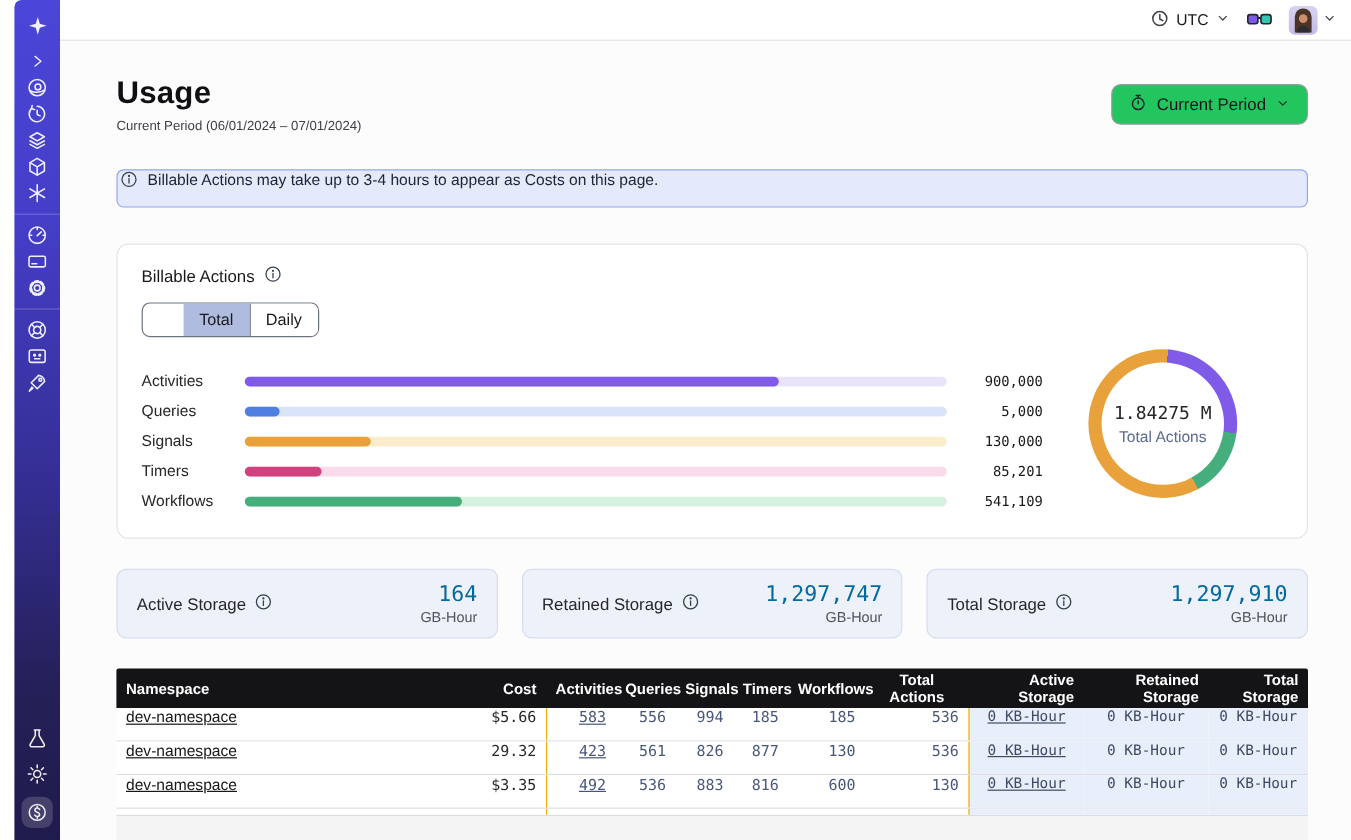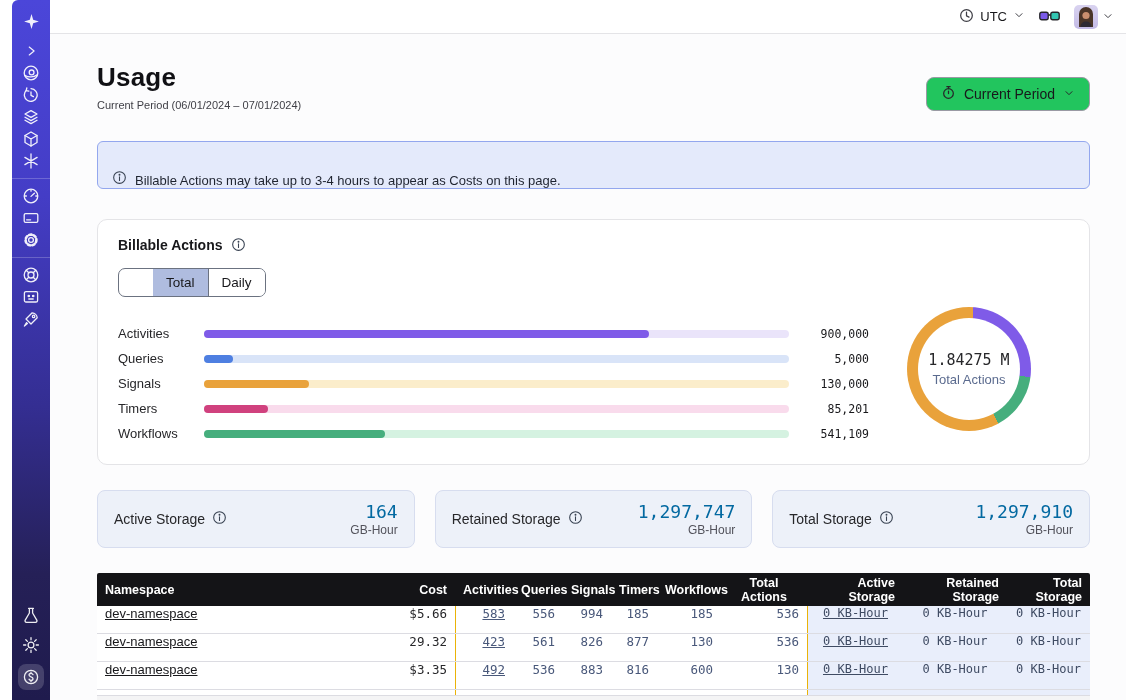--- a/index.html
+++ b/index.html
@@ -26,32 +26,32 @@
   .main { flex:1; display:flex; flex-direction:column; background:#fcfcfd; }
   .topbar { height:34px; background:#fff; border-bottom:1px solid #e4e4e7; display:flex; align-items:center; justify-content:flex-end; gap:14px; padding-right:12px;text-align:right; }
   .tz-btn { display:flex; align-items:center; gap:6px; font-size:13px; color:#18181b; cursor:pointer; }
   .tz-btn svg, .chev svg { stroke:#3f3f46; fill:none; stroke-width:1.5; stroke-linecap:round; stroke-linejoin:round; }
   .goggles { cursor:pointer; display:flex; }
   .avatar-wrap { display:flex; align-items:center; gap:4px; cursor:pointer; }
   .avatar { width:24px; height:24px; border-radius:5px; background:linear-gradient(180deg,#d9d3f0,#c4bbe6); overflow:hidden; }
 
   .content { padding:0 36px 0 47px; flex:1; display:flex; flex-direction:column; }
 
-  .page-head { margin-top:28px; display:flex; justify-content:space-between; align-items:flex-end; }
+  .page-head { margin-top:28px; display:flex; justify-content:space-between; align-items:center; }
   .page-title { font-size:26px; font-weight:600; color:#101014; letter-spacing:.2px; }
   .page-sub { font-size:11px; color:#3f3f46; margin-top:6px; }
   .period-btn { display:flex; align-items:center; gap:8px; border:1px solid #9a9aa4; border-radius:8px; background:#22c55e; padding:7px 14px; font-size:14px; color:#18181b; cursor:pointer; }
   .period-btn svg { stroke:#27272a; fill:none; stroke-width:1.5; stroke-linecap:round; stroke-linejoin:round; }
 
-  .banner { margin-top:30px; background:#e4eafb; border:1px solid #93a7ee; border-radius:6px; height:48px; display:flex; align-items:flex-end; gap:8px; padding:0 14px; font-size:13px; color:#1f2430; }
+  .banner { margin-top:30px; background:#e4eafb; border:1px solid #93a7ee; border-radius:6px; height:32px; display:flex; align-items:flex-start; gap:8px; padding:0 2px; font-size:13px; color:#1f2430; }
   .info-ic svg { stroke:#374151; fill:none; stroke-width:1.3; stroke-linecap:round; }
 
   
   .card { margin-top:30px; background:#fff; border:1px solid #e4e4e7; border-radius:10px; padding:17px 20px 18px 20px; }
-  .card-title-row { display:flex; align-items:flex-start; gap:8px; font-size:14px; font-weight:700; color:#18181b; }
+  .card-title-row { display:flex; align-items:center; gap:8px; font-size:14px; font-weight:400; color:#18181b; }
   .seg { display:inline-flex; margin-top:13px; border:1px solid #6b7280; border-radius:7px; overflow:hidden; }
   .seg-item { padding:6px 13px; font-size:13.5px; color:#18181b; background:#fff; cursor:pointer; border-left:1px solid #6b7280; }
   .seg-item:first-child { border-left:none; }
   .seg-item.active { background:#afbcdf;margin-left:34px; }
 
   .chart-zone { display:flex; margin-top:24px; align-items:flex-start; }
   .bars { flex:1; }
   .bar-row { display:grid; grid-template-columns:86px 1fr 80px; align-items:center; height:25px; }
   .bar-label { font-size:13px; color:#27272a; }
   .bar-track { height:8px; border-radius:4px; position:relative; }

